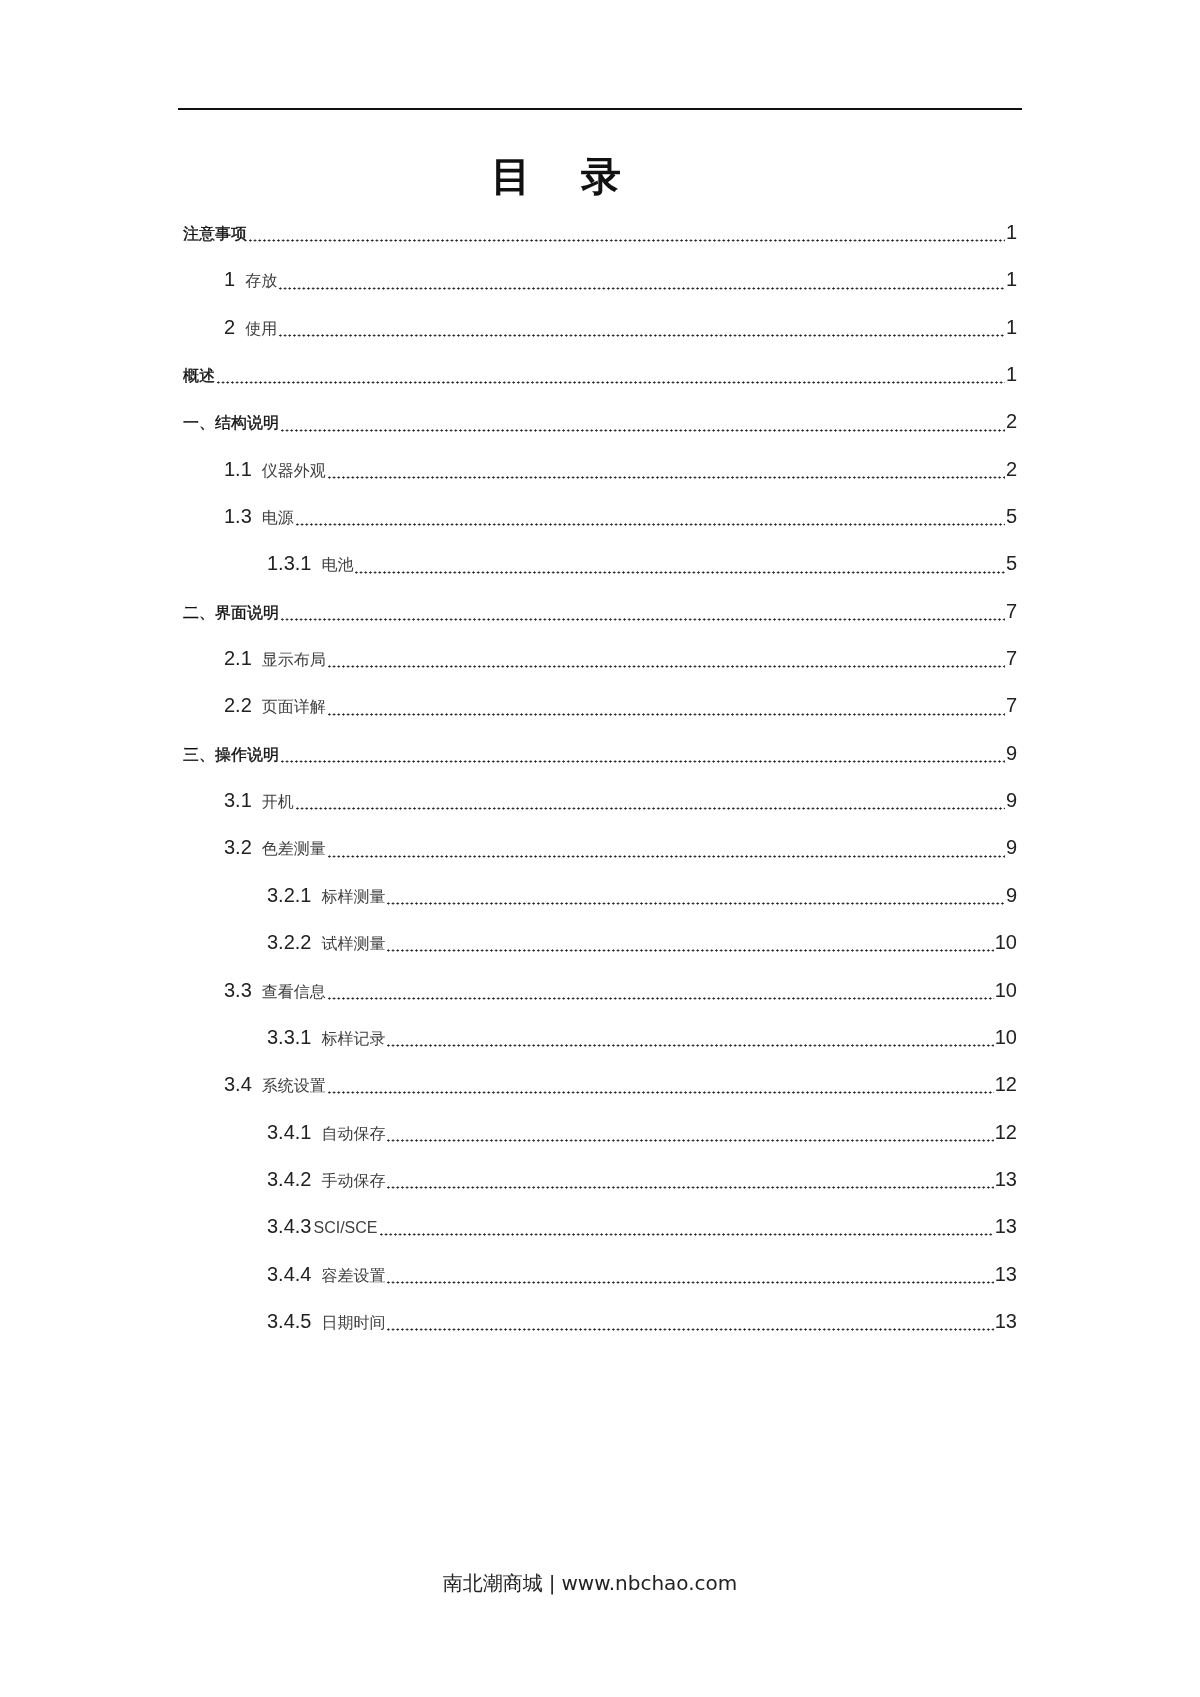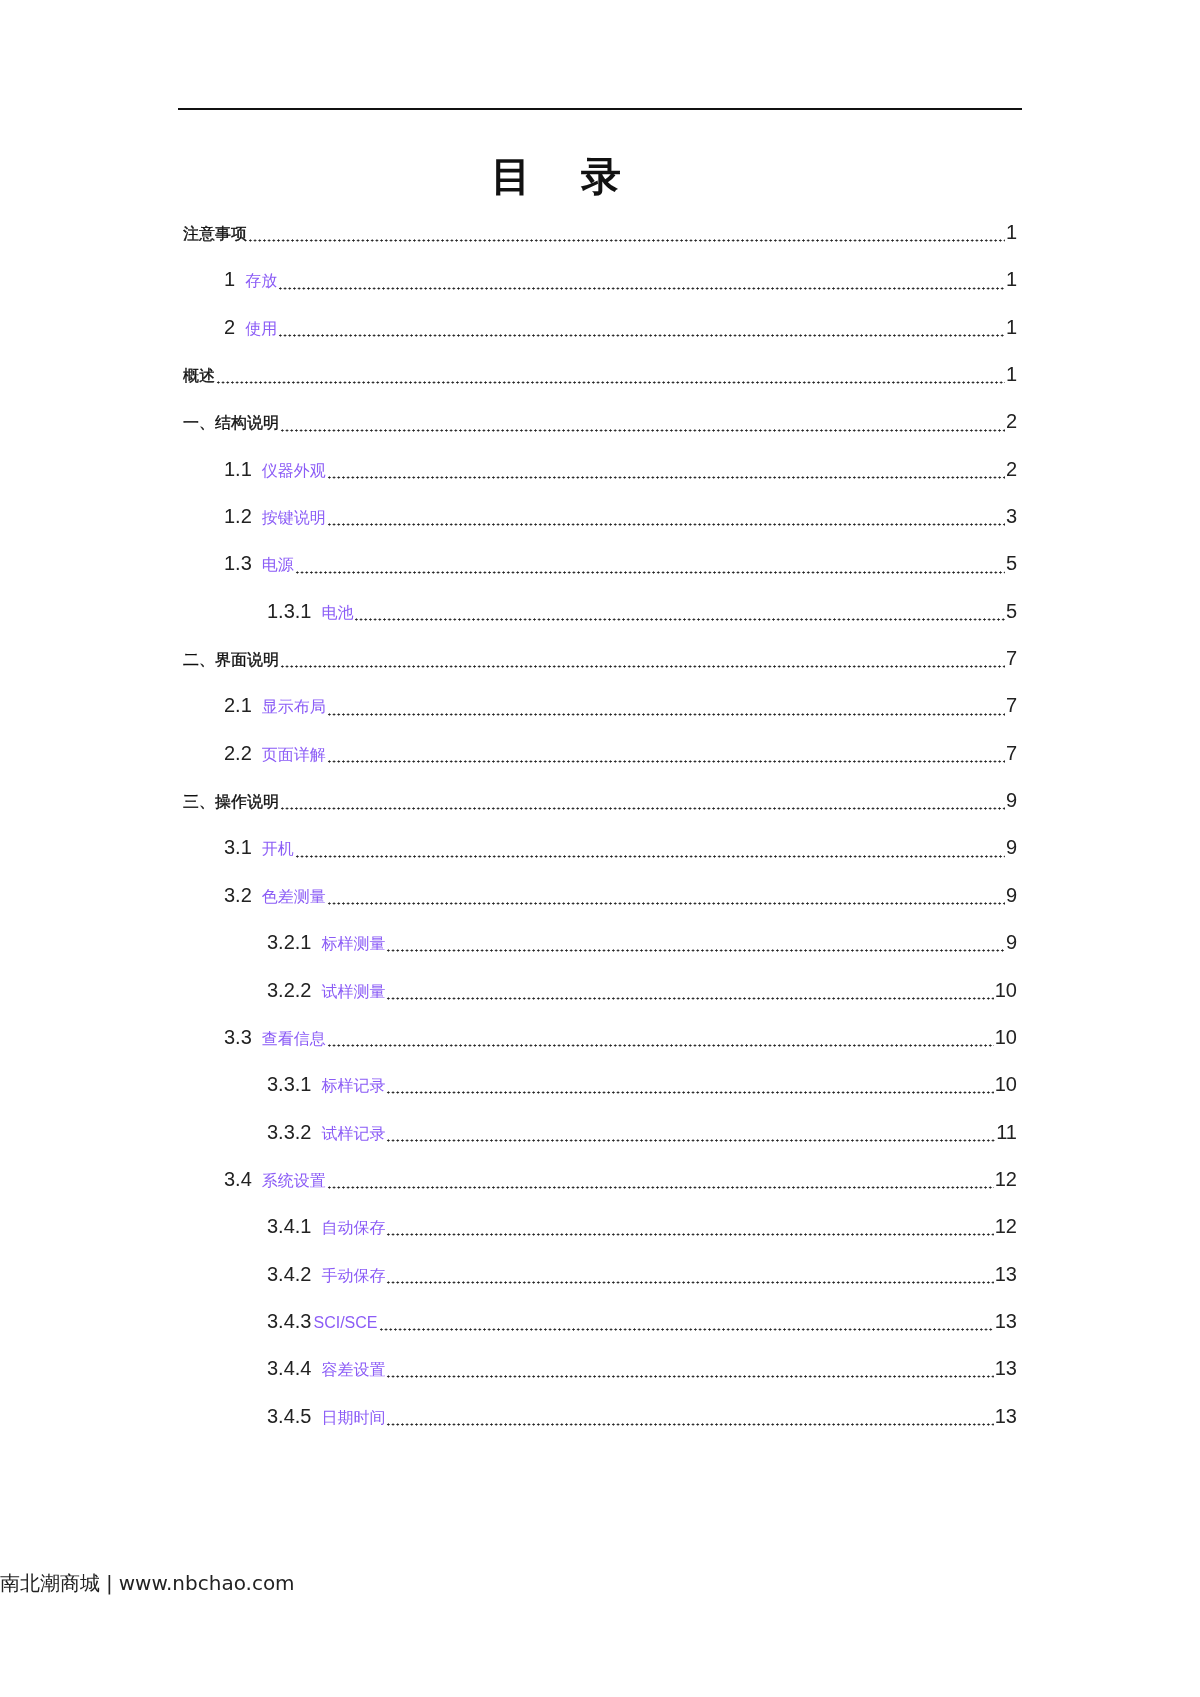--- a/index.html
+++ b/index.html
@@ -67,21 +67,21 @@
       margin-right: 10px;
     }
     .toc-num.tight { margin-right: 2px; text-align: right; }
     .toc-label {
       font-family: "DejaVu Sans", sans-serif;
       font-weight: normal;
       font-size: 16px;
     }
     .toc-row.level-2 .toc-label,
     .toc-row.level-3 .toc-label {
-      color: #8b5cf6;
+      color: #404040;
       font-weight: 300;
     }
     .toc-label.latin {
       font-family: "Liberation Sans", sans-serif;
       color: #222;
     }
     .toc-leader {
       flex: 1 1 auto;
       margin: 0 1px;
       height: 3px;
@@ -98,21 +98,21 @@
       color: #222;
       font-size: 20px;
       text-align: right;
       min-width: 11px;
     }
     .footer {
       position: absolute;
       left: 0;
       top: 1568px;
       width: 1180px;
-      text-align: left;
+      text-align: center;
       font-family: "DejaVu Sans", sans-serif;
       font-size: 20px;
       color: #222;
       line-height: 30px;
     }
     .footer .sep {
       margin: 0 6px;
     }
   </style>
 </head>
@@ -152,26 +152,20 @@
       <span class="toc-leader"></span>
       <span class="toc-page">2</span>
     </div>
     <div class="toc-row level-2">
       <span class="toc-num">1.1</span>
       <span class="toc-label">仪器外观</span>
       <span class="toc-leader"></span>
       <span class="toc-page">2</span>
     </div>
     <div class="toc-row level-2">
-      <span class="toc-num">1.2</span>
-      <span class="toc-label">按键说明</span>
-      <span class="toc-leader"></span>
-      <span class="toc-page">3</span>
-    </div>
-    <div class="toc-row level-2">
       <span class="toc-num">1.3</span>
       <span class="toc-label">电源</span>
       <span class="toc-leader"></span>
       <span class="toc-page">5</span>
     </div>
     <div class="toc-row level-3">
       <span class="toc-num">1.3.1</span>
       <span class="toc-label">电池</span>
       <span class="toc-leader"></span>
       <span class="toc-page">5</span>
@@ -226,26 +220,20 @@
       <span class="toc-num">3.3</span>
       <span class="toc-label">查看信息</span>
       <span class="toc-leader"></span>
       <span class="toc-page">10</span>
     </div>
     <div class="toc-row level-3">
       <span class="toc-num">3.3.1</span>
       <span class="toc-label">标样记录</span>
       <span class="toc-leader"></span>
       <span class="toc-page">10</span>
-    </div>
-    <div class="toc-row level-3">
-      <span class="toc-num">3.3.2</span>
-      <span class="toc-label">试样记录</span>
-      <span class="toc-leader"></span>
-      <span class="toc-page">11</span>
     </div>
     <div class="toc-row level-2">
       <span class="toc-num">3.4</span>
       <span class="toc-label">系统设置</span>
       <span class="toc-leader"></span>
       <span class="toc-page">12</span>
     </div>
     <div class="toc-row level-3">
       <span class="toc-num">3.4.1</span>
       <span class="toc-label">自动保存</span>

